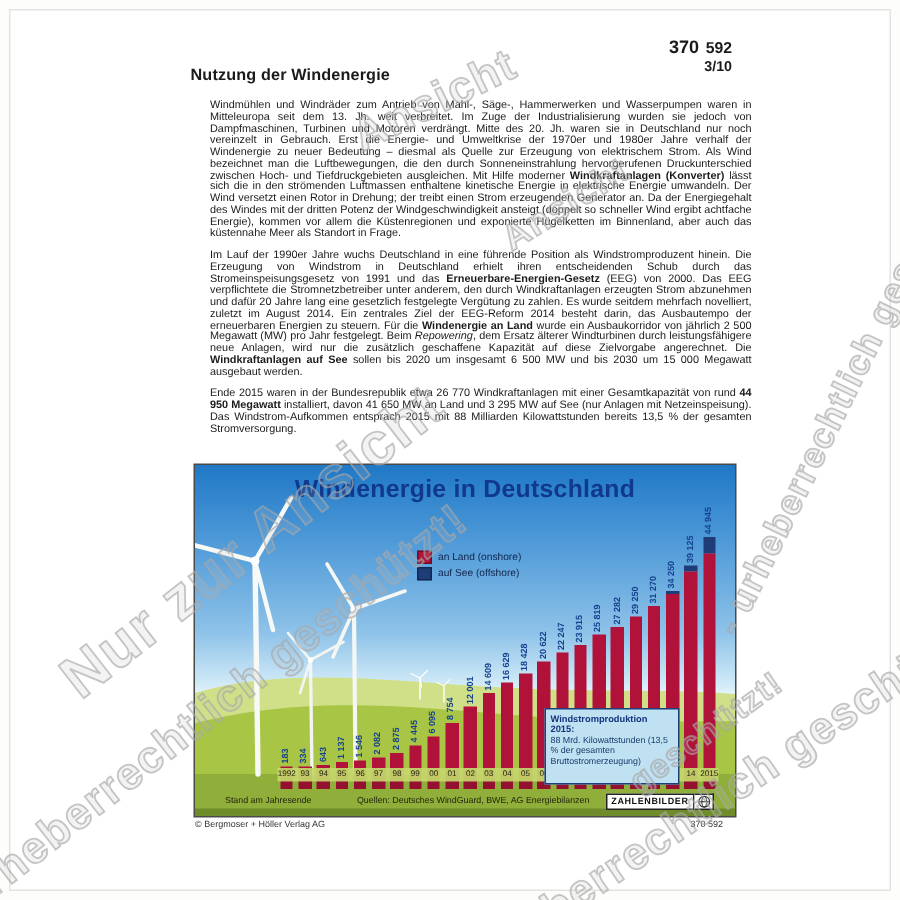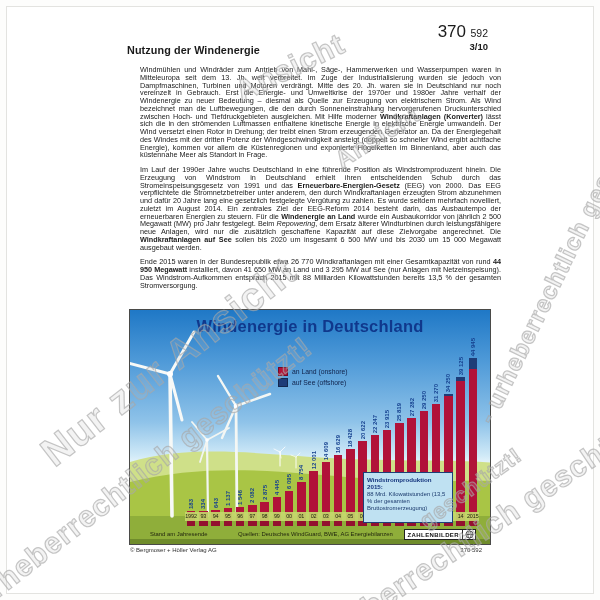--- a/index.html
+++ b/index.html
@@ -3,22 +3,22 @@
 <meta charset="utf-8">
 <style>
   html,body{margin:0;padding:0;}
   body{
     width:600px;height:600px;position:relative;overflow:hidden;
     background:#fdfdfc;font-family:"Liberation Sans",sans-serif;color:#1a1a1a;
   }
   .page-frame{position:absolute;inset:6px;border:1px solid #e3e3e0;background:#fff;}
   
   .doc-number{position:absolute;top:22px;right:112px;text-align:right;line-height:1.15;}
-  .doc-number .main{font-weight:normal;font-size:17px;}
-  .doc-number .sub{font-weight:normal;font-size:10.5px;}
+  .doc-number .main{font-weight:bold;font-size:12px;}
+  .doc-number .sub{font-weight:bold;font-size:10.5px;}
   .doc-number .pageno{font-weight:bold;font-size:9.5px;}
   .doc-title{position:absolute;left:127px;top:44px;font-weight:bold;font-size:10.8px;letter-spacing:.1px;}
   
   .textcol{position:absolute;left:140px;top:66px;width:361px;}
   .textcol p{margin:0 0 7px 0;font-size:7.25px;line-height:7.75px;text-align:justify;}
   
   .chart{
     position:absolute;left:129px;top:309px;width:362px;height:236px;
     border:1px solid #4a4a48;box-sizing:border-box;overflow:hidden;
     background:linear-gradient(180deg,#1f78c6 0%,#4f9ad8 22%,#8fc3e9 48%,#cfe9f7 62%,#e8f5fb 66%);

